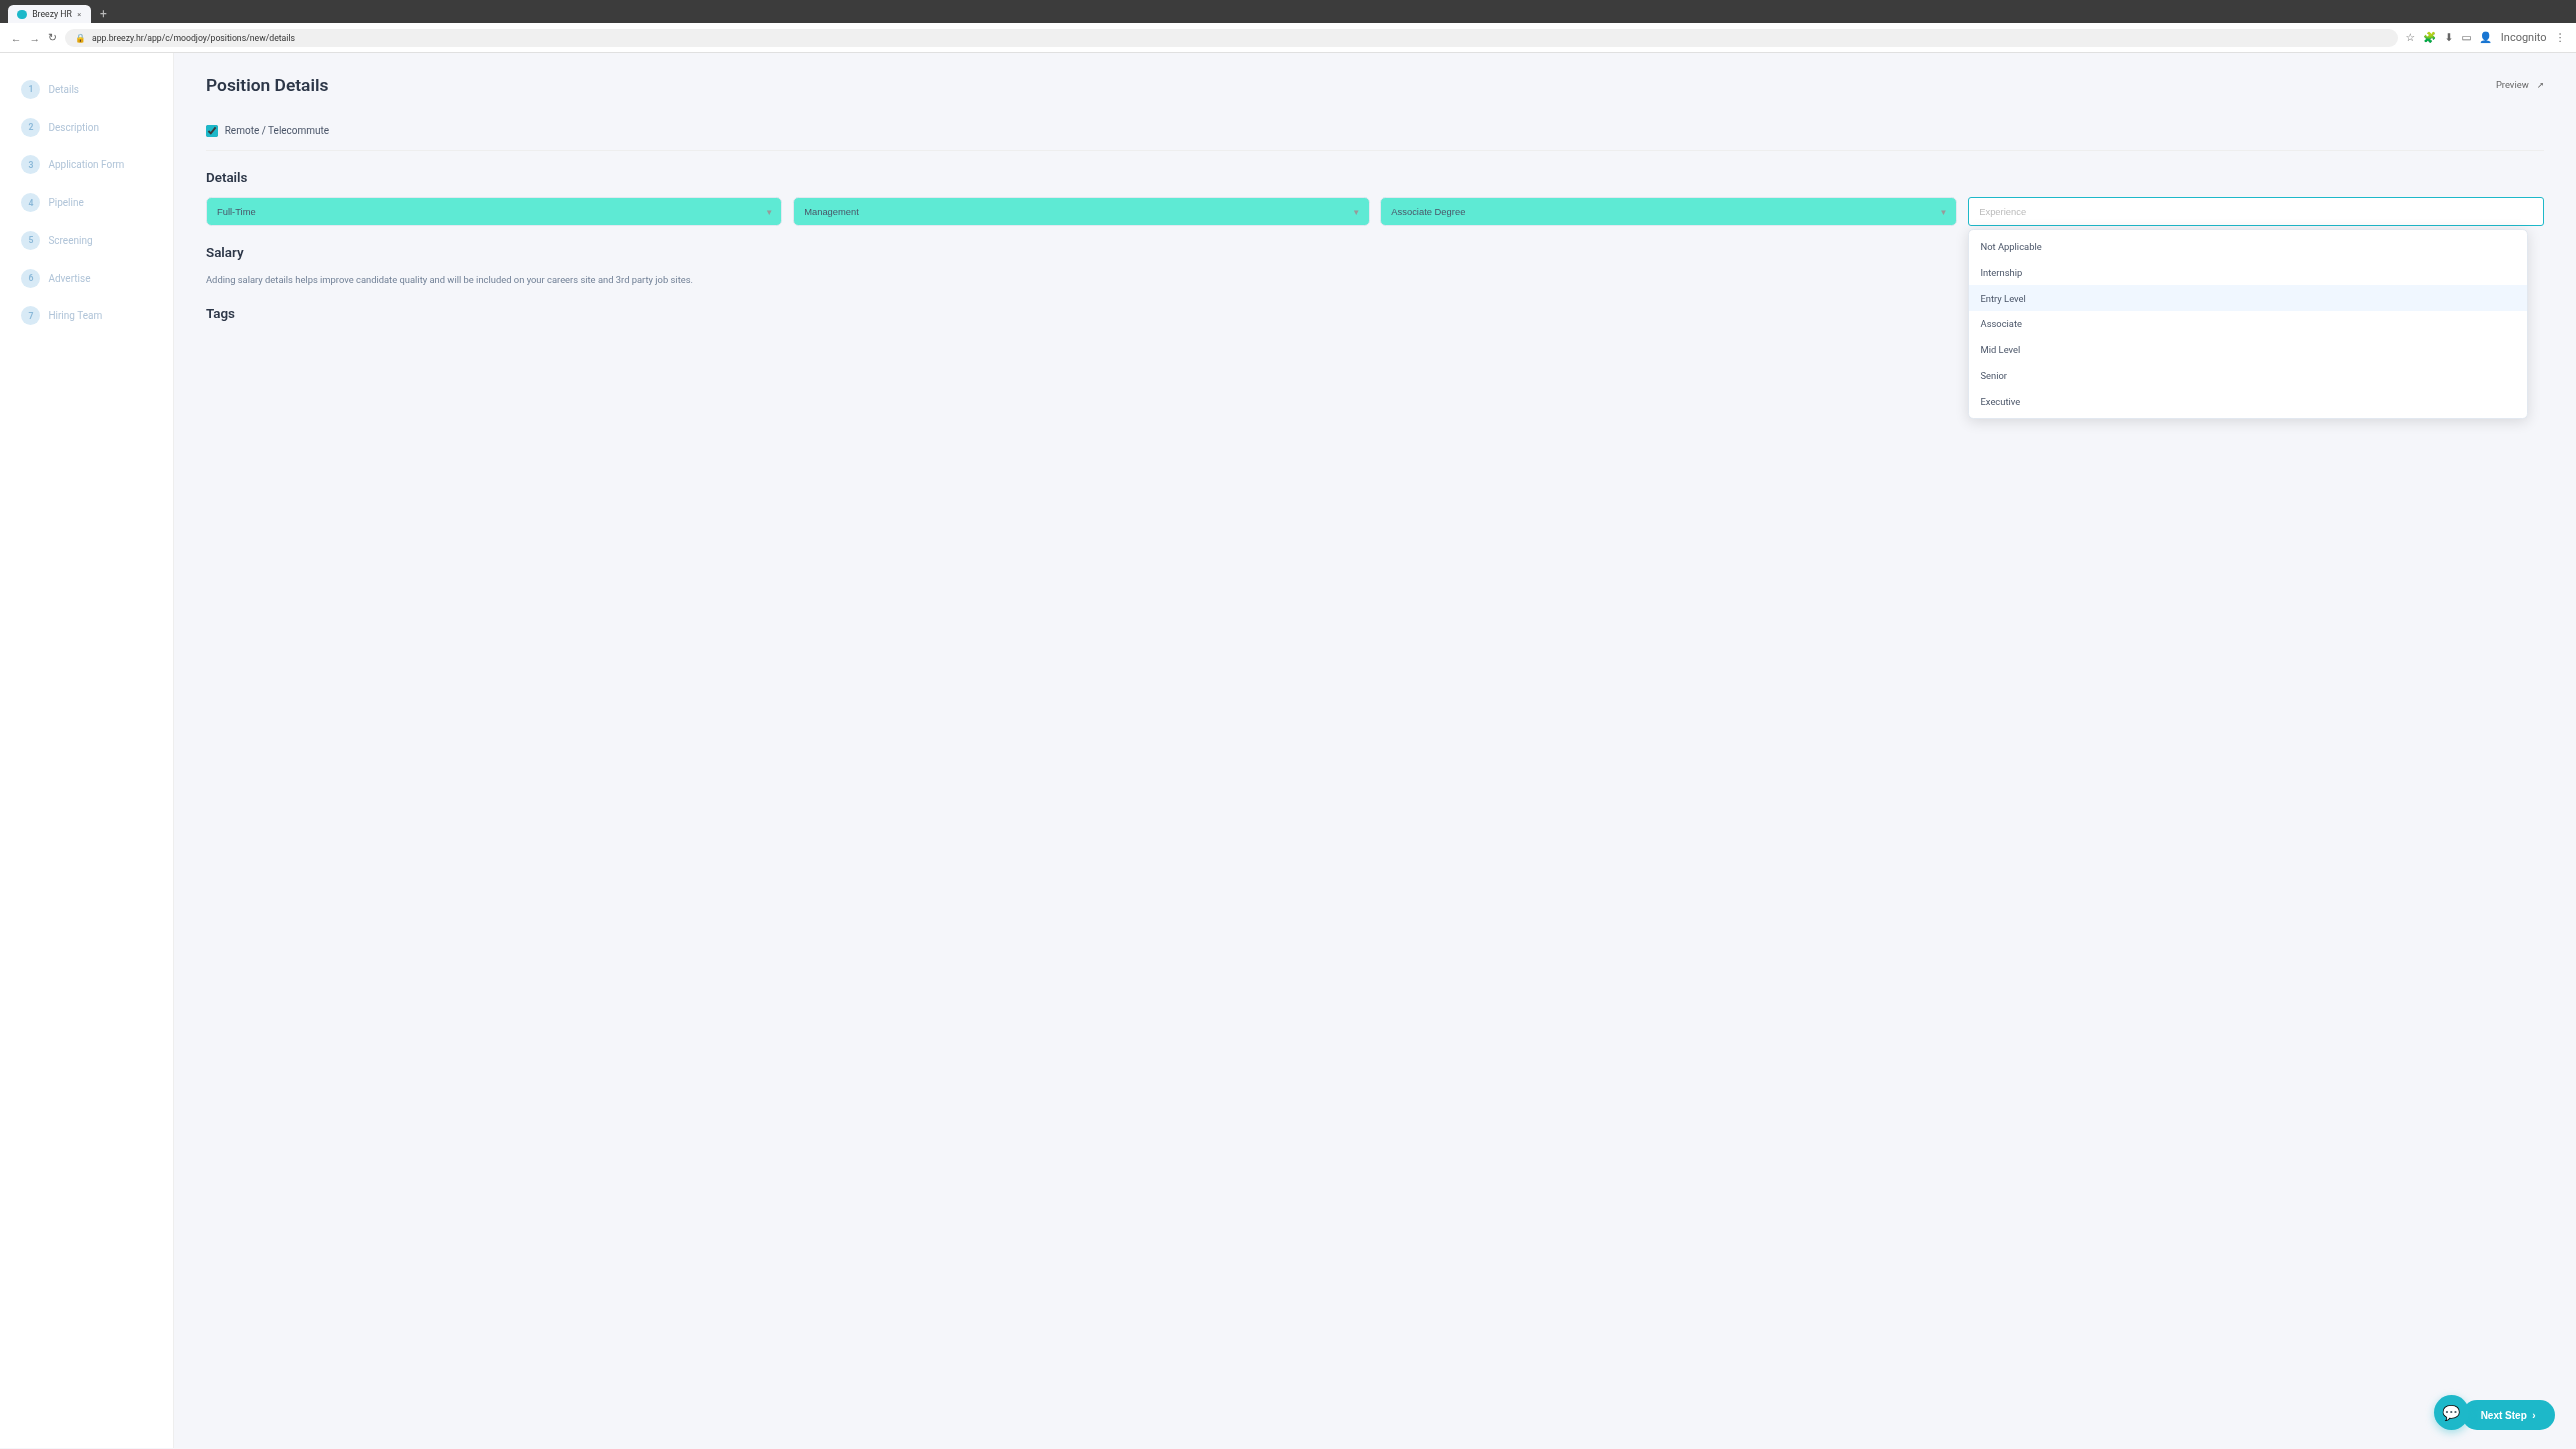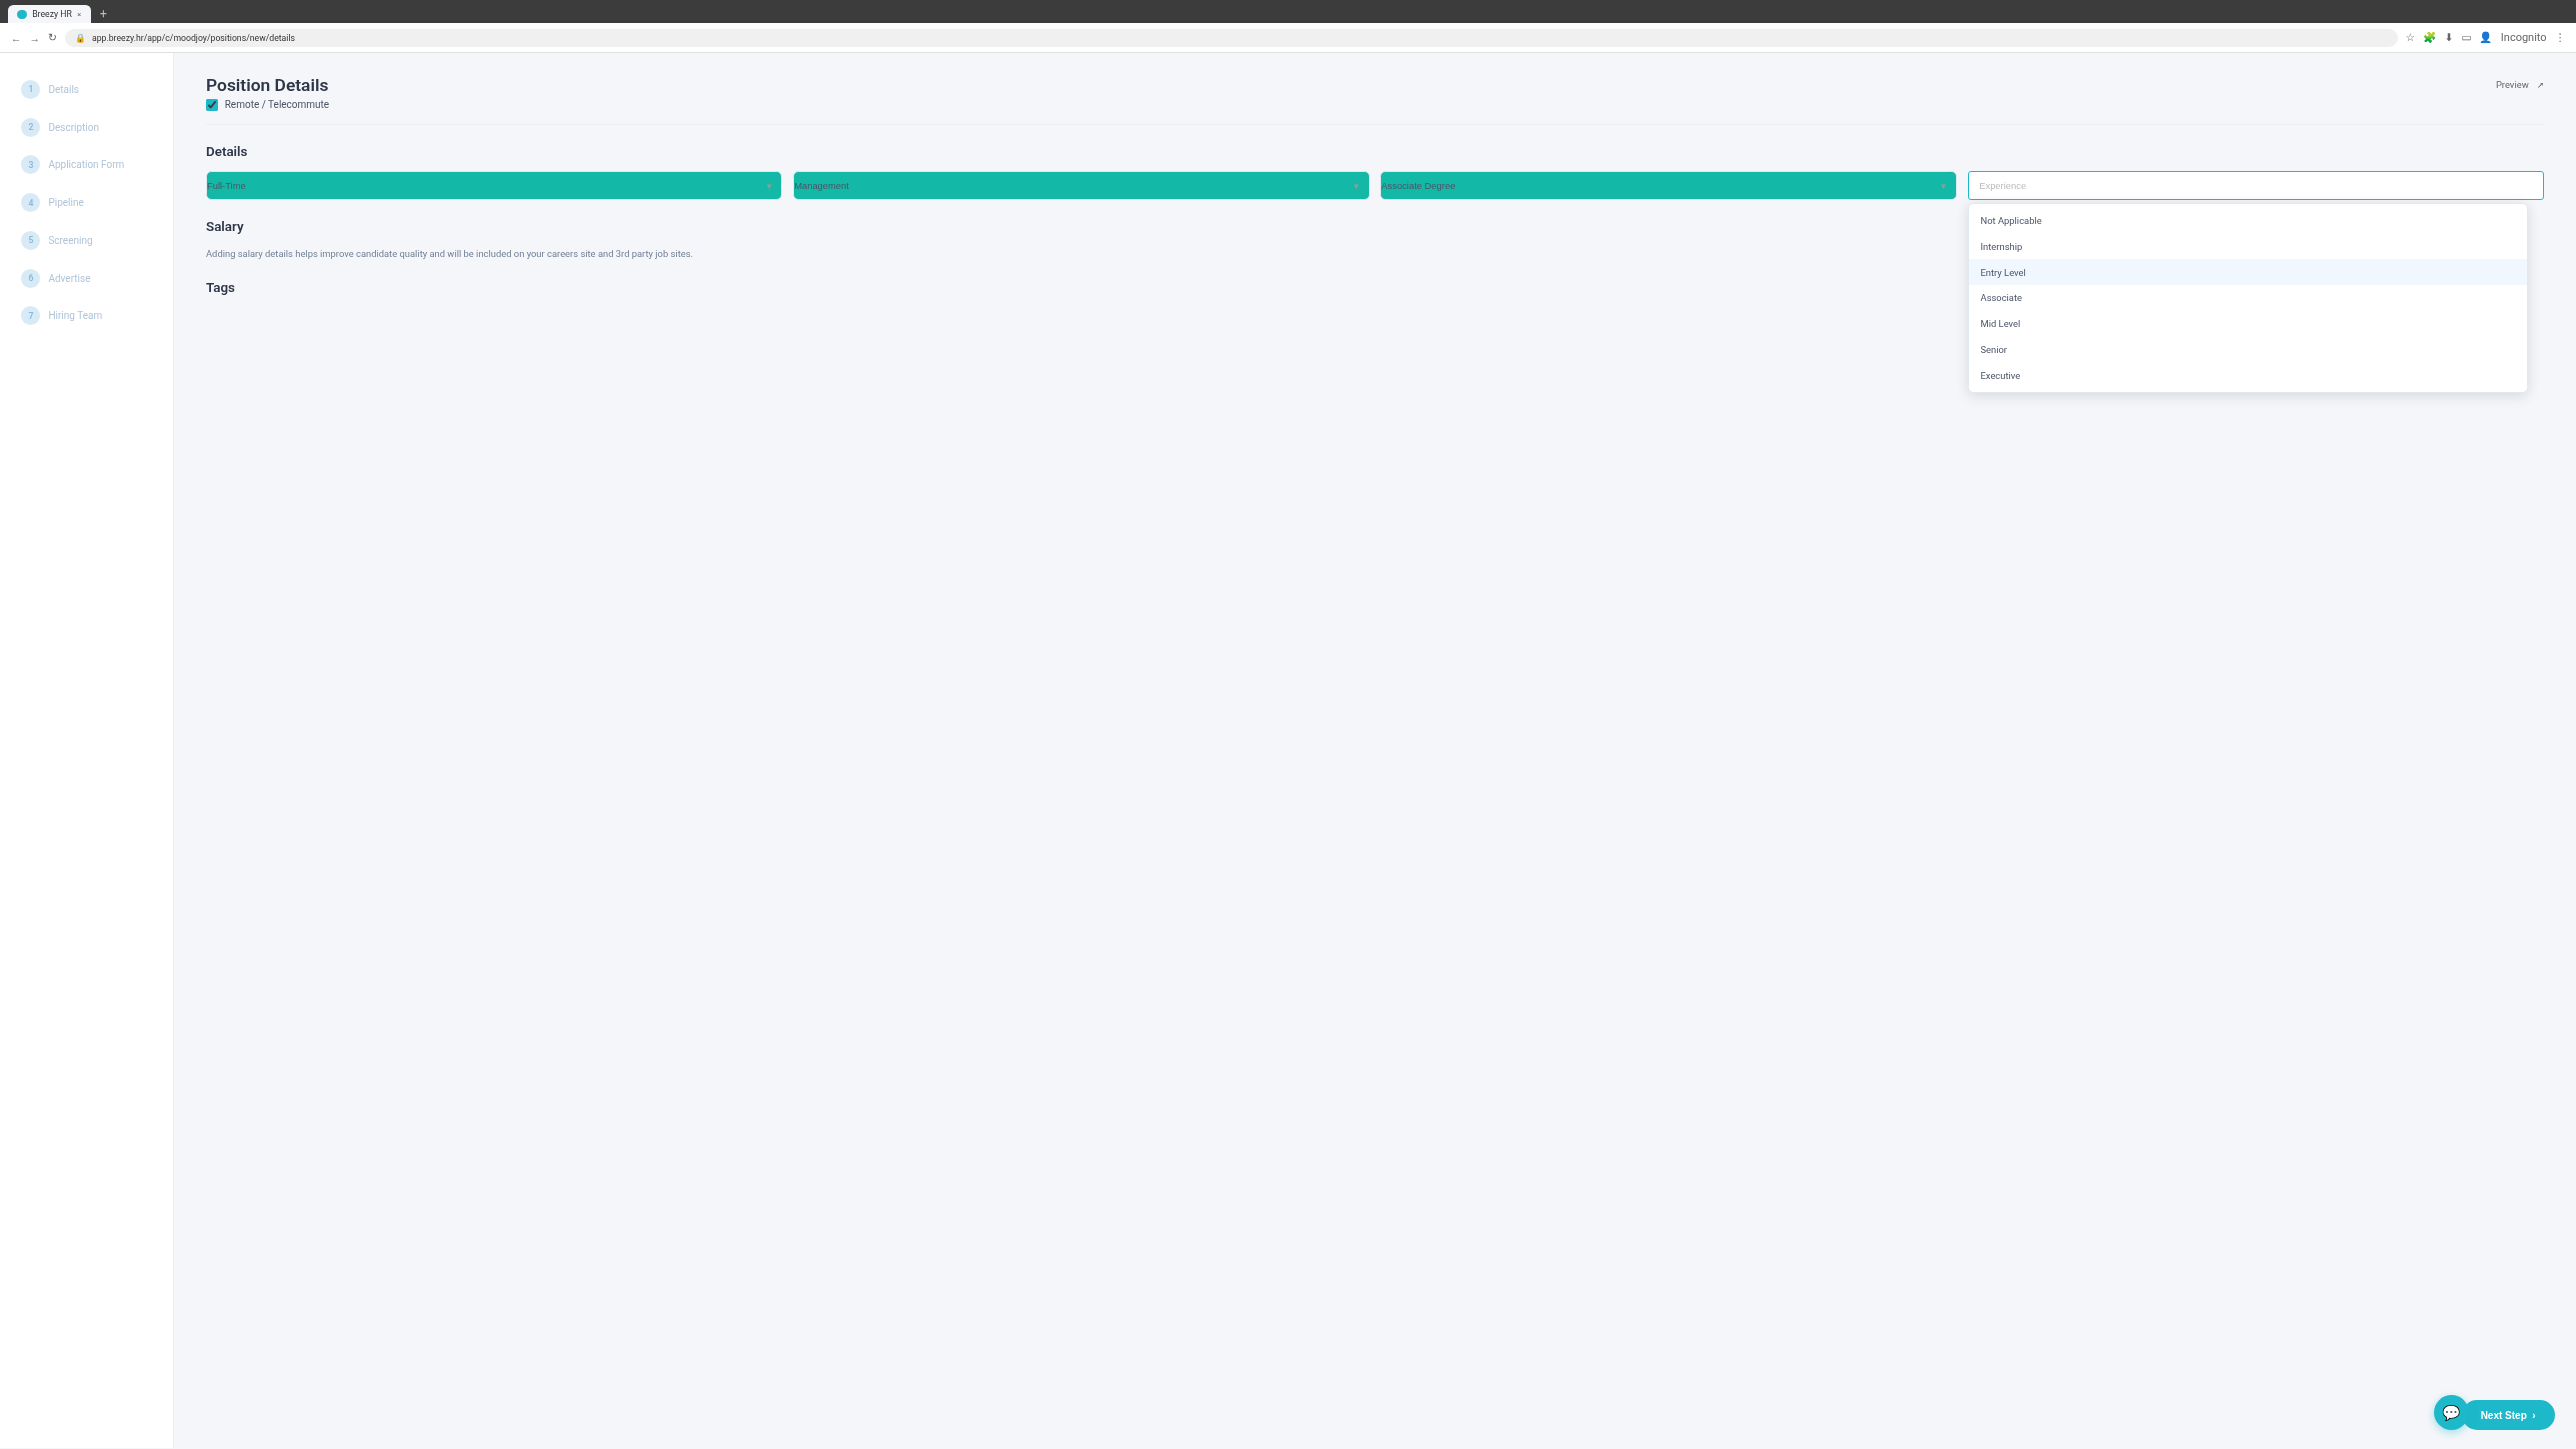--- a/index.html
+++ b/index.html
@@ -119,21 +119,21 @@
     .main-content {
       flex: 1;
       padding: 21.5px 32px;
       overflow-y: auto;
       position: relative;
     }
 
     .page-header {
       display: flex;
       justify-content: space-between;
-      margin-bottom: 4px;
+      margin-bottom: 30px;
     }
     .page-title {
       font-size: 17.4px;
       font-weight: 600;
       color: #2d3748;
     }
     .preview-link {
       font-size: 9.4px;
       color: #666;
       display: flex;
@@ -177,26 +177,26 @@
       margin-bottom: 13.4px;
       position: relative;
     }
 
     .select-wrapper {
       position: relative;
       flex: 1;
     }
     .select-box {
       width: 100%;
-      padding: 8px 27px 8px 0;
+      padding: 8px 27px 8px 10px;
       border: 0.7px solid #e2e8f0;
       border-radius: 5.4px;
       font-size: 9.4px;
       color: #4a5568;
-      background: #14b8a6;
+      background: #5eead4;
       appearance: none;
       cursor: pointer;
     }
     .select-arrow {
       position: absolute;
       right: 9.4px;
       top: 50%;
       transform: translateY(-50%);
       color: #999;
       pointer-events: none;

